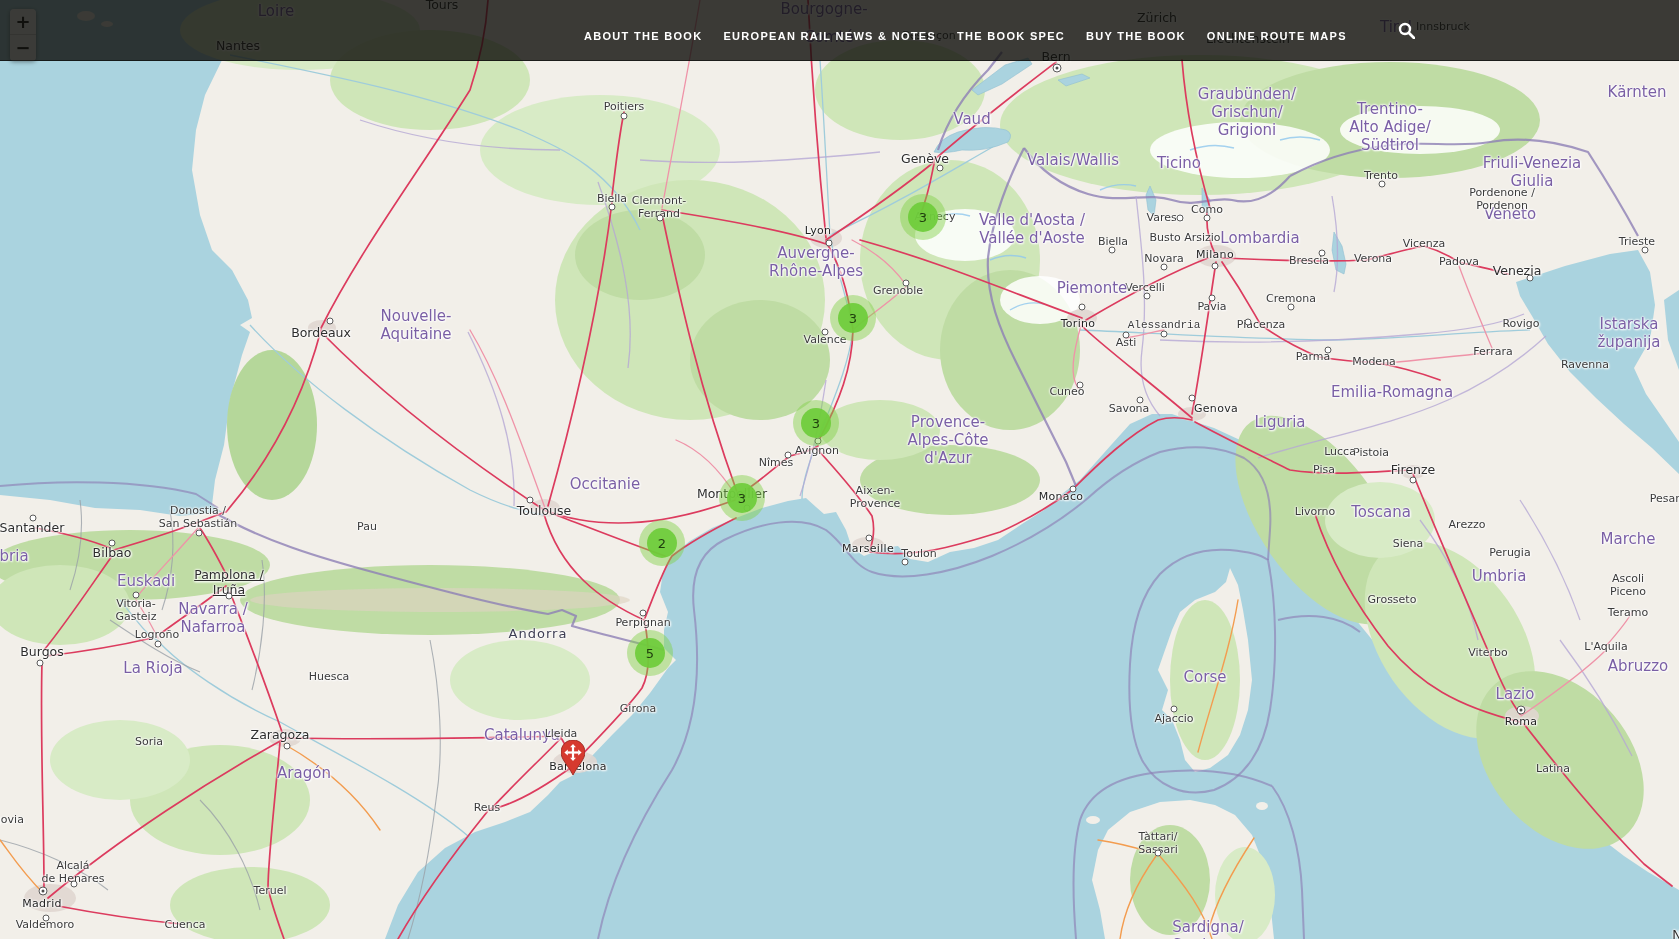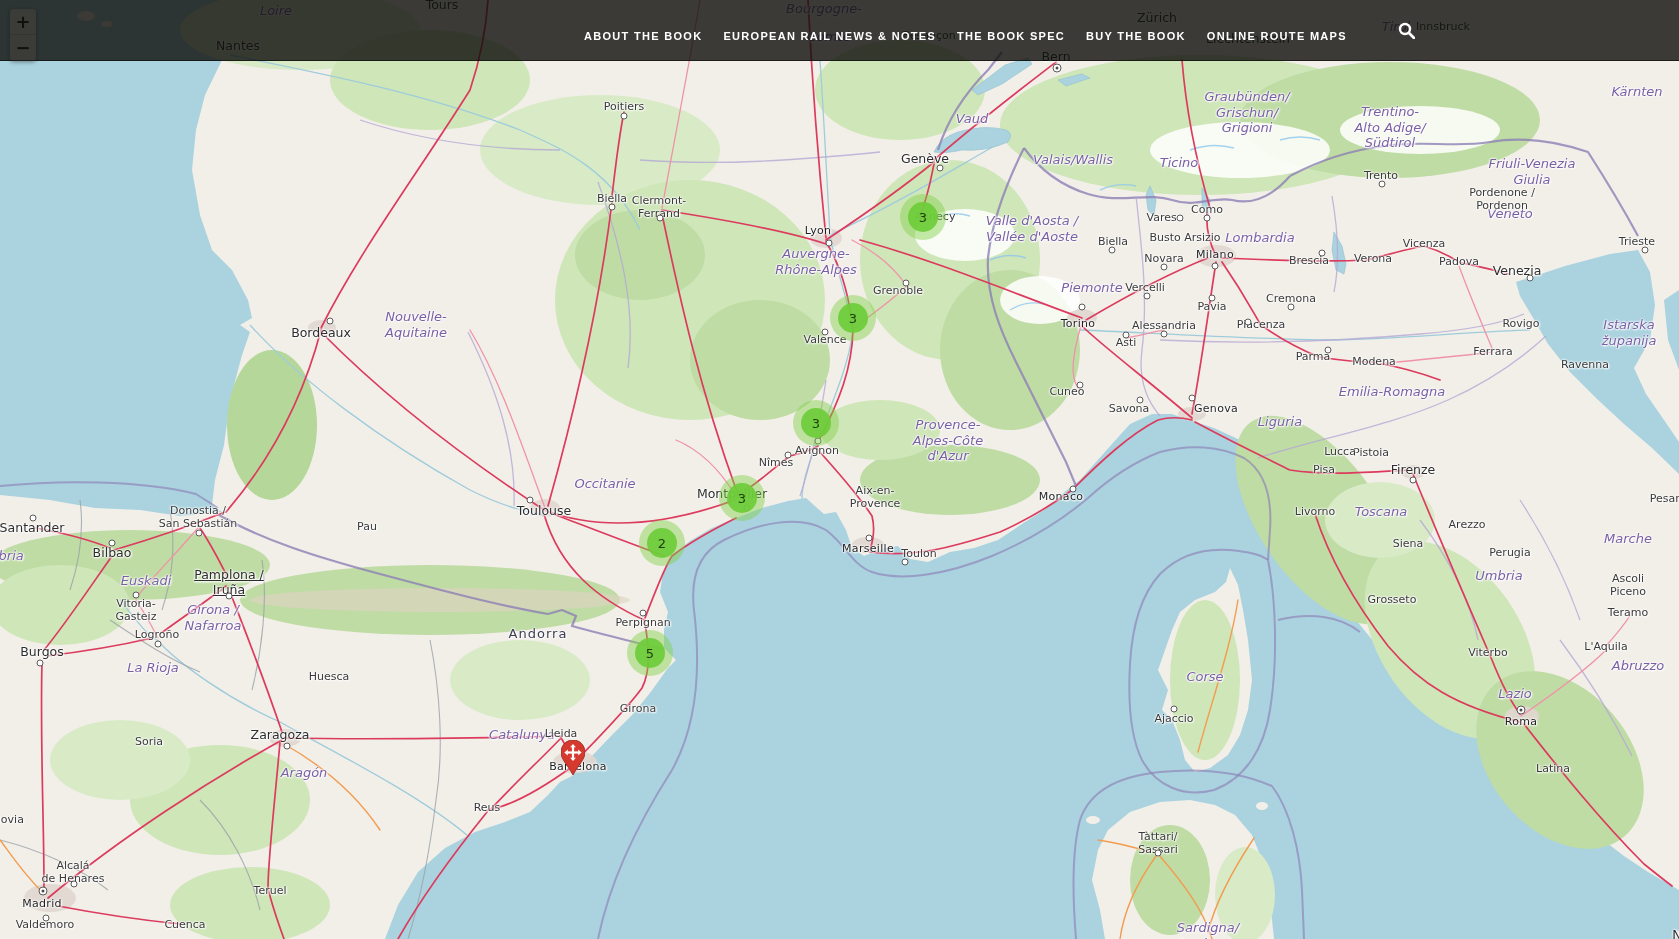--- a/index.html
+++ b/index.html
@@ -27,21 +27,21 @@
   .rdo{stroke:#f39c4f;stroke-width:1.4;fill:none;stroke-linecap:round;}
 
   
   #labels{position:absolute;inset:0;z-index:2;pointer-events:none;}
   .lbl{position:absolute;transform:translate(-50%,-50%);white-space:pre-line;
        text-align:center;font-family:"DejaVu Sans",sans-serif;line-height:1.2;
        text-shadow:0 0 2px #fff,0 0 2px #fff,0 0 3px #fff,1px 1px 2px rgba(255,255,255,.95);}
   .city-lg{font-size:11px;color:#1f1f1f;letter-spacing:.3px;}
   .city{font-size:12.5px;color:#2d2d2d;}
   .city-sm{font-size:11px;color:#3a3a3a;}
-  .region{font-size:13px;font-style:italic;color:#7a5fa5;}
+  .region{font-size:15px;color:#7a5fa5;}
   .region-lg{font-size:15px;color:#5d5680;}
   .country{font-size:13px;color:#3d3d52;letter-spacing:1px;}
   .cdot{position:absolute;width:5px;height:5px;border:1.4px solid #5b5b5b;background:#fff;
         border-radius:50%;transform:translate(-50%,-50%);}
   .cdot.cap{width:7px;height:7px;}
   .cdot.cap::after{content:"";position:absolute;inset:1.6px;background:#4c4c4c;border-radius:50%;}
 
   
   #markers{position:absolute;inset:0;z-index:3;}
   .cluster{position:absolute;width:46px;height:46px;transform:translate(-50%,-50%);
@@ -318,21 +318,21 @@
     <div class="lbl city-sm" style="left: 561px; top: 734px;">Lleida</div>
     <div class="lbl city" style="left: 280px; top: 734px;">Zaragoza</div>
     <div class="lbl region" style="left: 304px; top: 773px;">Aragón</div>
     <div class="lbl city-sm" style="left: 329px; top: 677px;">Huesca</div>
     <div class="lbl city-sm" style="left: 270px; top: 891px;">Teruel</div>
     <div class="lbl city-sm" style="left: 185px; top: 925px;">Cuenca</div>
     <div class="lbl city-sm" style="left: 149px; top: 742px;">Soria</div>
     <div class="lbl city" style="left: 42px; top: 651px;">Burgos</div>
     <div class="lbl city-sm" style="left: 157px; top: 635px;">Logroño</div>
     <div class="lbl region" style="left: 153px; top: 668px;">La Rioja</div>
-    <div class="lbl region" style="left: 213px; top: 618px;">Girona /
+    <div class="lbl region" style="left: 213px; top: 618px;">Navarra /
 Nafarroa</div>
     <div class="lbl region" style="left: 146px; top: 581px;">Euskadi</div>
     <div class="lbl region" style="left: -8px; top: 556px;">Cantabria</div>
     <div class="lbl city-sm" style="left: 136px; top: 610px;">Vitoria-
 Gasteiz</div>
     <div class="lbl city" style="left: 229px; top: 582px; text-decoration: underline;">Pamplona /
 Iruña</div>
     <div class="lbl city" style="left: 112px; top: 552px;">Bilbao</div>
     <div class="lbl city" style="left: 32px; top: 527px;">Santander</div>
     <div class="lbl city-sm" style="left: 198px; top: 517px;">Donostia /
@@ -375,21 +375,21 @@
     <div class="lbl region" style="left: 1510px; top: 214px;">Veneto</div>
     <div class="lbl city-sm" style="left: 1502px; top: 199px;">Pordenone /
 Pordenon</div>
     <div class="lbl city-sm" style="left: 1637px; top: 242px;">Trieste</div>
     <div class="lbl region" style="left: 1629px; top: 333px;">Istarska
 županija</div>
     <div class="lbl region" style="left: 1637px; top: 92px;">Kärnten</div>
     <div class="lbl region" style="left: 1092px; top: 288px;">Piemonte</div>
     <div class="lbl city-lg" style="left: 1078px; top: 324px;">Torino</div>
     <div class="lbl city-sm" style="left: 1126px; top: 343px;">Asti</div>
-    <div class="lbl city-sm" style="left: 1164px; top: 326px;">Alessandria</div>
+    <div class="lbl city-sm" style="left: 1164px; top: 326px; font-family: Liberation Mono, monospace;">Alessandria</div>
     <div class="lbl city-sm" style="left: 1212px; top: 307px;">Pavia</div>
     <div class="lbl city-sm" style="left: 1291px; top: 299px;">Cremona</div>
     <div class="lbl city-sm" style="left: 1261px; top: 325px;">Piacenza</div>
     <div class="lbl city-sm" style="left: 1298px; top: 357px; margin-left: 15px;">Parma</div>
     <div class="lbl city-sm" style="left: 1374px; top: 362px;">Modena</div>
     <div class="lbl city-sm" style="left: 1067px; top: 392px;">Cuneo</div>
     <div class="lbl city-sm" style="left: 1129px; top: 409px;">Savona</div>
     <div class="lbl city-lg" style="left: 1216px; top: 409px;">Genova</div>
     <div class="lbl region" style="left: 1280px; top: 422px;">Liguria</div>
     <div class="lbl region" style="left: 1392px; top: 392px;">Emilia-Romagna</div>

